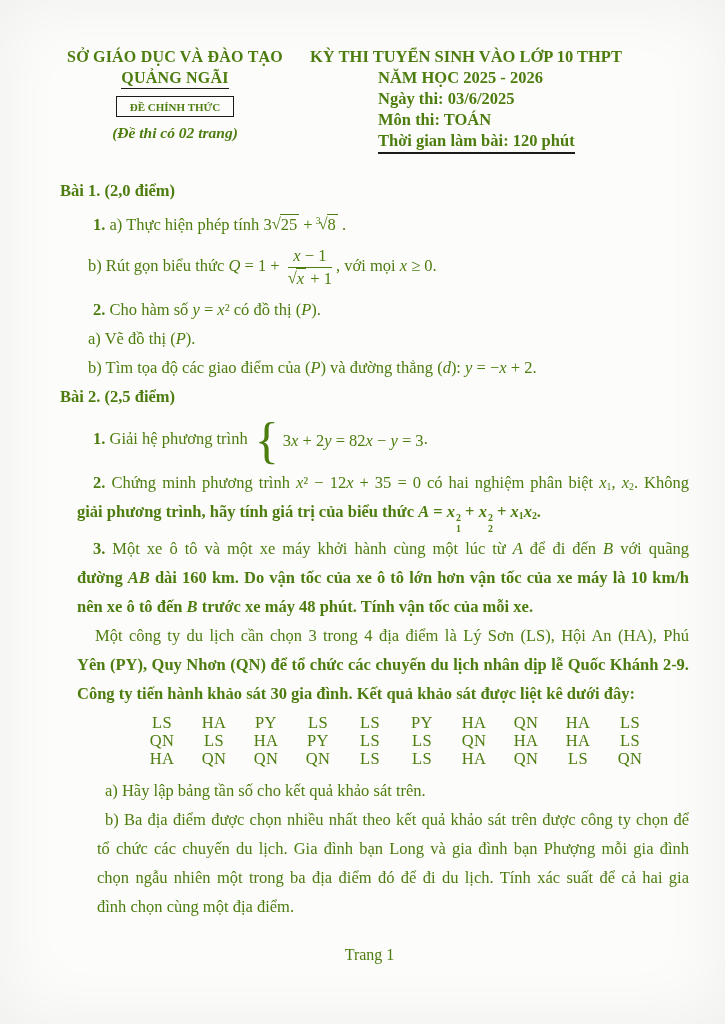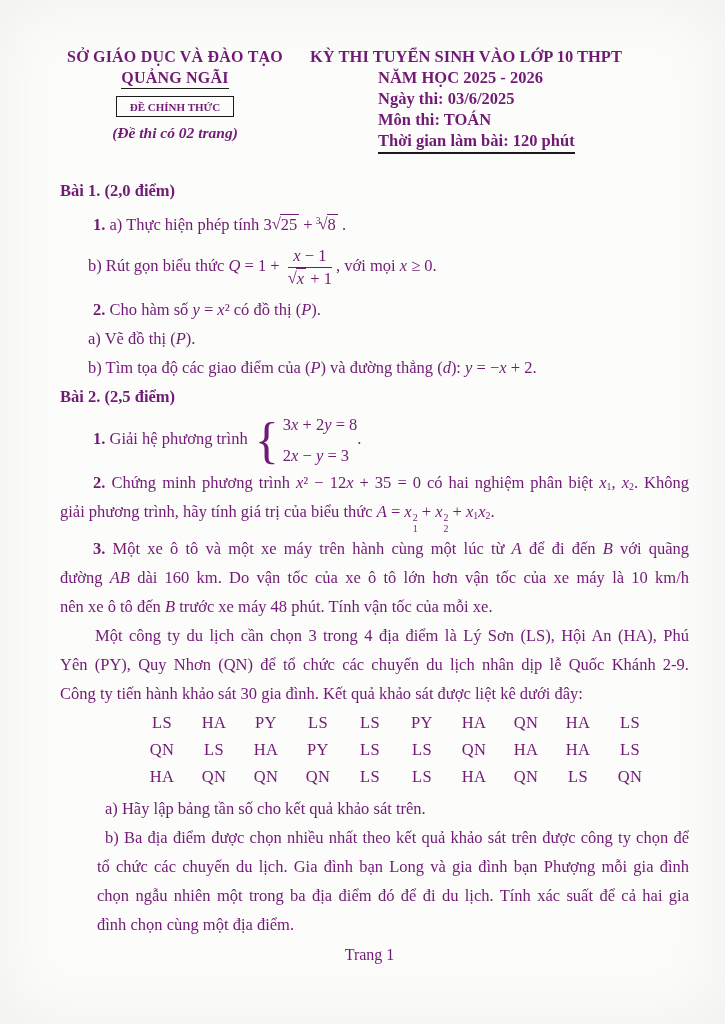--- a/index.html
+++ b/index.html
@@ -1,18 +1,18 @@
 <!DOCTYPE html>
 <html lang="vi"><head>
 <meta charset="utf-8">
 <style>
   html,body{margin:0;padding:0;background:#e8e8e6;}
   .page{
     width:725px;height:1024px;margin:0 auto;position:relative;box-sizing:border-box;
-    background:#fcfcfa;color:#701a75;
+    background:#fcfcfa;color:#4d7c0f;
     font-family:"Liberation Serif","DejaVu Serif",serif;
     font-size:16.5px;
     padding:46px 36px 0 60px;
     box-shadow:inset 0 0 70px rgba(0,0,0,0.055);
     overflow:hidden;
   }
   
   .header{display:flex;}
   .header-left{width:230px;text-align:center;font-weight:bold;}
   .hl-line{font-size:16px;line-height:21px;letter-spacing:0.2px;}
@@ -23,21 +23,21 @@
   .hr-line{font-size:16.5px;line-height:21px;}
   .hr-sub{margin-left:68px;}
   .duration-underline{display:inline-block;border-bottom:2px solid #1b1b1b;padding-bottom:1px;text-align:center;}
   
   .content{margin-top:22px;}
   .line{line-height:29px;min-height:29px;}
   .line-tall{line-height:54px;min-height:56px;}
   .section-heading{font-weight:bold;line-height:30px;min-height:30px;}
   .ml1{margin-left:33px;}   
   .ml2{margin-left:28px;}   
-  .mlc{}   
+  .mlc{margin-left:17px;font-weight:bold;}   
   .mlp{margin-left:35px;}   
   .ml3{margin-left:45px;}   
   .ml3c{margin-left:37px;}  
   .just{text-align:justify;text-align-last:justify;}
   .seg.bold{font-weight:bold;}
   .mi{font-style:italic;}
   sub,sup{font-size:0.6em;line-height:0;}
   sub{vertical-align:-0.25em;}
   
   .ss{display:inline-flex;flex-direction:column;font-size:0.6em;line-height:1;vertical-align:-0.45em;margin-left:1px;}
@@ -47,24 +47,24 @@
   .sqrt-sign{position:relative;top:-1px;}
   .sqrt-rad{border-top:1.5px solid currentColor;padding:0 2px 0 1px;margin-left:-1px;}
   .root-index{font-size:0.58em;vertical-align:0.62em;margin-right:-3px;position:relative;left:-1px;}
   
   .frac{display:inline-block;vertical-align:middle;text-align:center;margin:0 4px;line-height:1.2;}
   .frac-num{display:block;border-bottom:1.4px solid currentColor;padding:0 4px 1px;}
   .frac-den{display:block;padding-top:1px;}
   
   .system{display:inline-flex;align-items:center;vertical-align:middle;margin-left:3px;}
   .brace{font-size:50px;line-height:50px;font-weight:normal;margin-right:4px;}
-  .system-eqs{display:inline-flex;flex-direction:column;row-gap:8px;}
+  .system-eqs{display:inline-flex;row-gap:8px;}
   .system-eqs .eq{line-height:23px;text-align:left;}
   
-  .survey-table{margin:6px 0 0 76px;display:grid;grid-template-columns:repeat(10,52px);row-gap:9px;}
+  .survey-table{margin:6px 0 0 76px;display:grid;grid-template-columns:repeat(10,52px);}
   .survey-cell{text-align:center;line-height:18px;letter-spacing:0.4px;}
   
   .footer{position:absolute;top:946px;left:7px;width:100%;text-align:center;font-size:16px;}
 </style>
 </head>
 <body>
 
 <div class="page">
 
   <div class="header">
@@ -101,21 +101,21 @@
           </span>
         </span><span class="seg">.</span></div>
     <div class="line ml1 just"><span class="seg bold">2.</span><span class="seg"> Chứng minh phương trình </span><span class="seg mi">x</span><span class="seg">² − 12</span><span class="seg mi">x</span><span class="seg"> + 35 = 0</span><span class="seg"> có hai nghiệm phân biệt </span><span class="seg mi">x</span><sub>1</sub><span class="seg">, </span><span class="seg mi">x</span><sub>2</sub><span class="seg">. Không</span></div>
     <div class="line mlc"><span class="seg">giải phương trình, hãy tính giá trị của biểu thức </span><span class="seg mi">A</span><span class="seg"> = </span><span class="seg mi">x</span><span class="ss">
           <span>2</span>
           <span>1</span>
         </span><span class="seg"> + </span><span class="seg mi">x</span><span class="ss">
           <span>2</span>
           <span>2</span>
         </span><span class="seg"> + </span><span class="seg mi">x</span><sub>1</sub><span class="seg mi">x</span><sub>2</sub><span class="seg">.</span></div>
-    <div class="line ml1 just"><span class="seg bold">3.</span><span class="seg"> Một xe ô tô và một xe máy trên hành cùng một lúc từ </span><span class="seg mi">A</span><span class="seg"> để đi đến </span><span class="seg mi">B</span><span class="seg"> với quãng</span></div>
+    <div class="line ml1 just"><span class="seg bold">3.</span><span class="seg"> Một xe ô tô và một xe máy khởi hành cùng một lúc từ </span><span class="seg mi">A</span><span class="seg"> để đi đến </span><span class="seg mi">B</span><span class="seg"> với quãng</span></div>
     <div class="line mlc just"><span class="seg">đường </span><span class="seg mi">AB</span><span class="seg"> dài 160 km. Do vận tốc của xe ô tô lớn hơn vận tốc của xe máy là 10 km/h</span></div>
     <div class="line mlc"><span class="seg">nên xe ô tô đến </span><span class="seg mi">B</span><span class="seg"> trước xe máy 48 phút. Tính vận tốc của mỗi xe.</span></div>
 
     <div class="line mlp just">Một công ty du lịch cần chọn 3 trong 4 địa điểm là Lý Sơn (LS), Hội An (HA), Phú</div>
     <div class="line mlc just">Yên (PY), Quy Nhơn (QN) để tổ chức các chuyến du lịch nhân dịp lễ Quốc Khánh 2-9.</div>
     <div class="line mlc">Công ty tiến hành khảo sát 30 gia đình. Kết quả khảo sát được liệt kê dưới đây:</div>
 
     <div class="survey-table">
       <span class="survey-cell">LS</span>
         <span class="survey-cell">HA</span>

